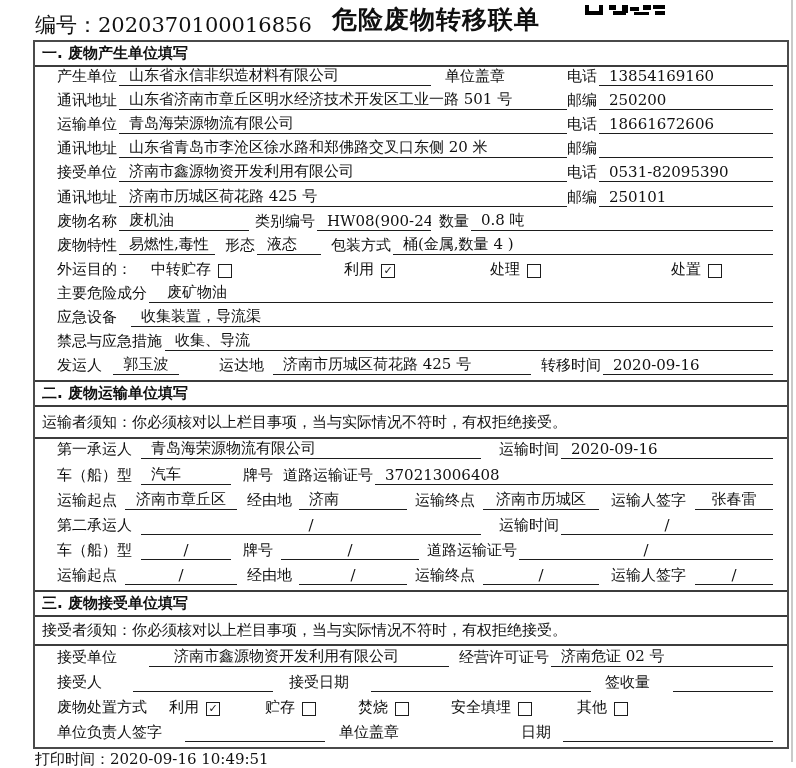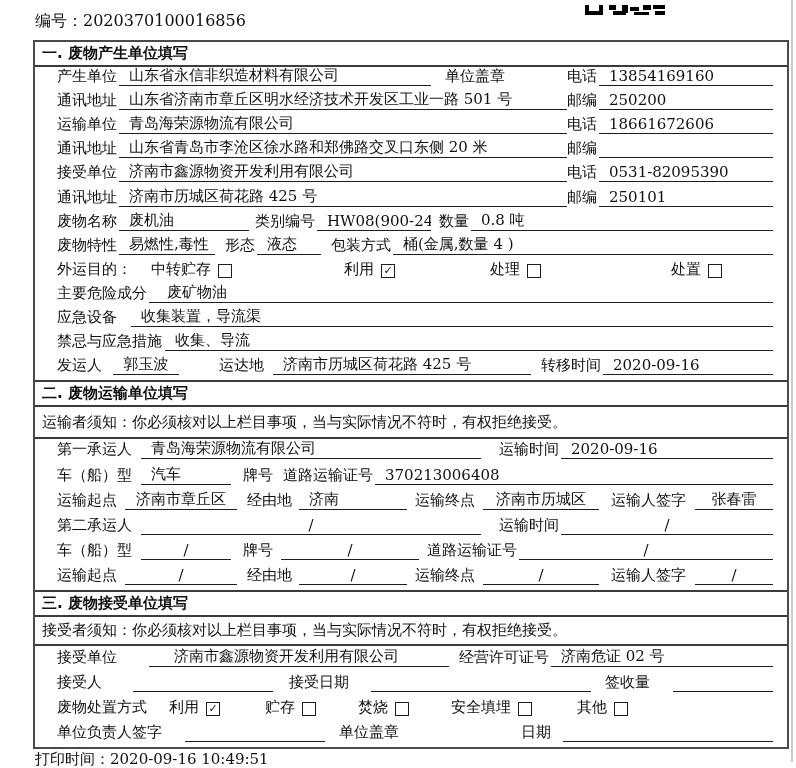--- a/index.html
+++ b/index.html
@@ -4,21 +4,21 @@
 <style>
   * { box-sizing: border-box; margin: 0; padding: 0; }
   html,body { background: #ffffff; }
   body {
     width: 796px; height: 768px;
     font-family: "DejaVu Serif", "Liberation Serif", serif;
     color: #101010;
   }
   .sheet { position: relative; width: 796px; height: 768px; overflow: hidden; background: #fff; }
 
-  .hdr-number { position: absolute; left: 35px; top: 11px; font-size: 16px; white-space: nowrap; }
+  .hdr-number { position: absolute; left: 35px; top: 11px; font-size: 21px; white-space: nowrap; }
   .hdr-title  { position: absolute; left: 332px; top: 3px; font-size: 25px; font-weight: 700;
                 font-family: "DejaVu Sans", "Liberation Sans", sans-serif; letter-spacing: 1px; white-space: nowrap; }
   .qr { position: absolute; left: 585px; top: 0; }
   .edge { position: absolute; right: 3px; top: 0; width: 2px; height: 762px; background: #c9c9c9; }
 
   .tbl { position: absolute; left: 33px; top: 40px; width: 756px; border: 2px solid #4a4a4a; background: #fff; }
 
   .sec-h { font-family: "DejaVu Sans", "Liberation Sans", sans-serif; font-weight: 700; font-size: 15px;
            padding-left: 7px; display: flex; align-items: center; white-space: nowrap; }
   .sec-h.first { height: 25px; border-bottom: 2px solid #3c3c3c; }
@@ -46,20 +46,21 @@
           font-family: "DejaVu Sans", "Liberation Sans", sans-serif; }
   .footer { position: absolute; left: 35px; top: 750px; font-size: 15px; white-space: nowrap; }
 </style>
 </head>
 <body>
 
 <div class="sheet">
 
   <div class="hdr-number"><span>编号：</span><span>2020370100016856</span></div>
 
+  <div class="hdr-title">危险废物转移联单</div>
 
   <div class="qr">
     <svg width="80" height="10" viewBox="0 0 80 10" xmlns="http://www.w3.org/2000/svg">
       <g fill="#000">
         <path d="M0 0 h18 v10 h-18 z M4 0 v6 h10 v-6 z" fill-rule="evenodd"></path>
         <rect x="24" y="0" width="7" height="5"></rect>
         <rect x="28" y="6" width="13" height="4"></rect>
         <rect x="37" y="0" width="6" height="8"></rect>
         <rect x="45" y="2" width="9" height="4"></rect>
         <rect x="49" y="7" width="15" height="3"></rect>

